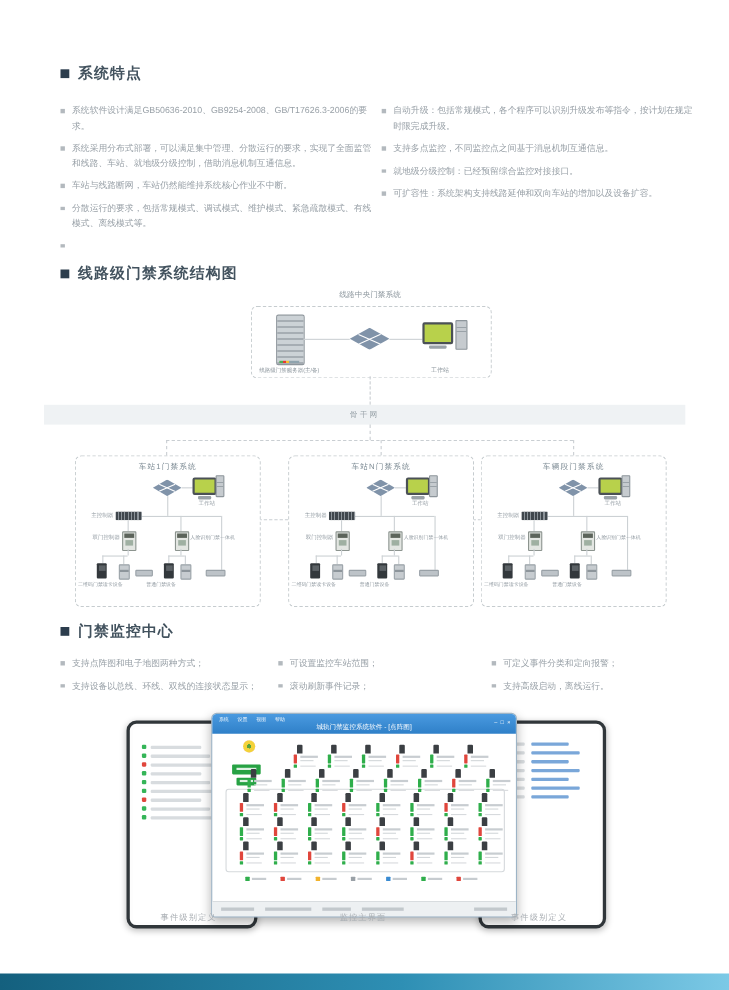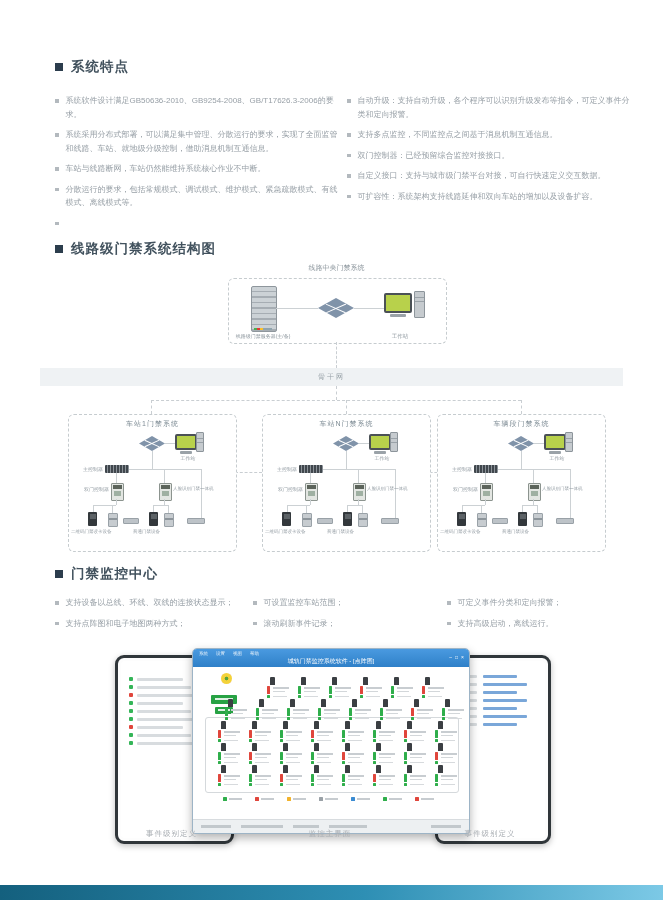--- a/index.html
+++ b/index.html
@@ -111,33 +111,29 @@
         <span class="bullet-sq"></span>
         <span>分散运行的要求，包括常规模式、调试模式、维护模式、紧急疏散模式、有线模式、离线模式等。</span>
       </div>
       <div class="bullet-item">
         <span class="bullet-sq"></span>
       </div>
     </div>
   <div class="bullets" style="left:347px;top:94px;width:286px;">
       <div class="bullet-item">
         <span class="bullet-sq"></span>
-        <span>自动升级：支持自动升级，各个程序可以识别升级发布等指令，可定义事件分类和定向报警。</span>
+        <span>自动升级：包括常规模式，各个程序可以识别升级发布等指令，按计划在规定时限完成升级。</span>
       </div>
       <div class="bullet-item">
         <span class="bullet-sq"></span>
         <span>支持多点监控，不同监控点之间基于消息机制互通信息。</span>
       </div>
       <div class="bullet-item">
         <span class="bullet-sq"></span>
-        <span>双门控制器：已经预留综合监控对接接口。</span>
-      </div>
-      <div class="bullet-item">
-        <span class="bullet-sq"></span>
-        <span>自定义接口：支持与城市级门禁平台对接，可自行快速定义交互数据。</span>
+        <span>就地级分级控制：已经预留综合监控对接接口。</span>
       </div>
       <div class="bullet-item">
         <span class="bullet-sq"></span>
         <span>可扩容性：系统架构支持线路延伸和双向车站的增加以及设备扩容。</span>
       </div>
     </div>
 
   <div class="sec-title" style="left:55px;top:240px;">
     <span class="sq"></span>
     <span>线路级门禁系统结构图</span>
@@ -295,25 +291,25 @@
   </div>
     </div>
 
   <div class="sec-title" style="left:55px;top:565px;">
     <span class="sq"></span>
     <span>门禁监控中心</span>
   </div>
   <div class="bullets" style="left:55px;top:596px;width:200px;">
       <div class="bullet-item">
         <span class="bullet-sq"></span>
+        <span>支持点阵图和电子地图两种方式；</span>
+      </div>
+      <div class="bullet-item">
+        <span class="bullet-sq"></span>
         <span>支持设备以总线、环线、双线的连接状态显示；</span>
-      </div>
-      <div class="bullet-item">
-        <span class="bullet-sq"></span>
-        <span>支持点阵图和电子地图两种方式；</span>
       </div>
     </div>
   <div class="bullets" style="left:253px;top:596px;width:165px;">
       <div class="bullet-item">
         <span class="bullet-sq"></span>
         <span>可设置监控车站范围；</span>
       </div>
       <div class="bullet-item">
         <span class="bullet-sq"></span>
         <span>滚动刷新事件记录；</span>

